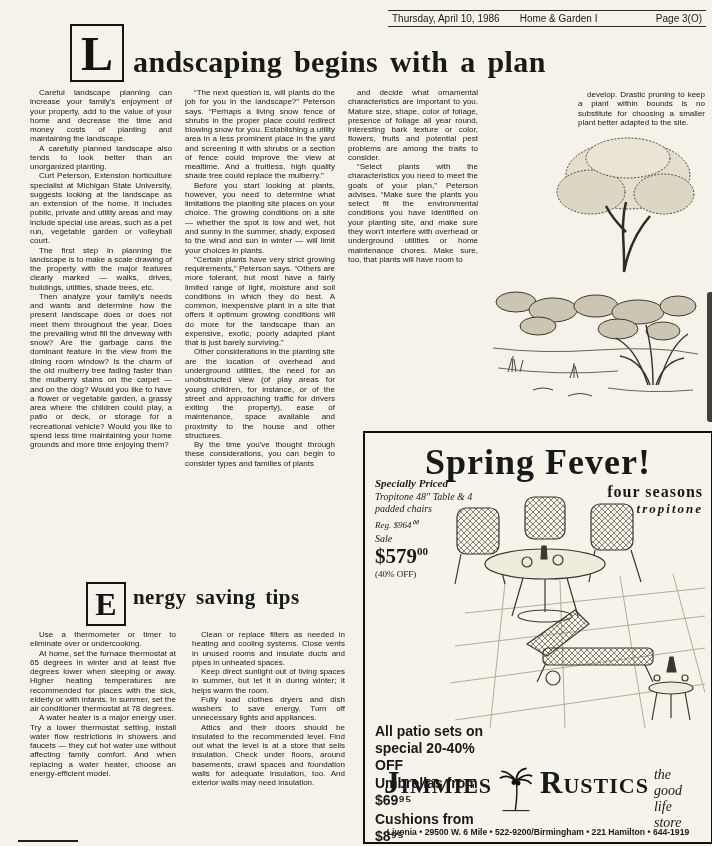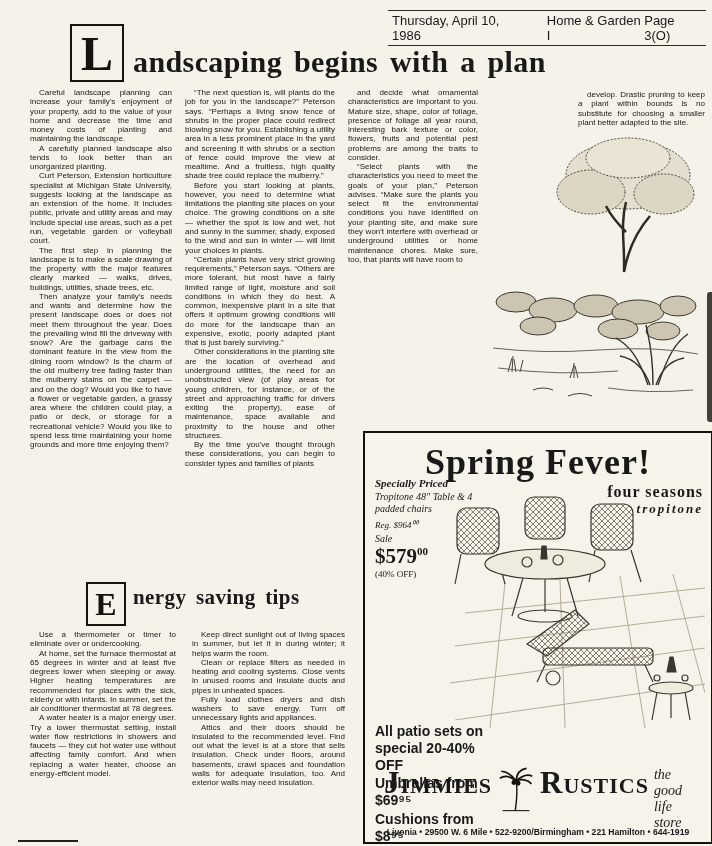--- a/index.html
+++ b/index.html
@@ -5,21 +5,21 @@
   html,body { margin:0; padding:0; background:#8a8880; }
   .page {
     position:relative; width:712px; height:846px; margin:0 auto;
     background:#f5f2e9; color:#191919; overflow:hidden;
     font-family:"Liberation Sans", sans-serif;
     box-shadow:0 0 8px rgba(0,0,0,.5);
   }
   
   .masthead { position:absolute; left:388px; right:6px; top:10px;
     border-top:1px solid #2a2a27; border-bottom:1px solid #2a2a27; }
-  .masthead-line { display:flex; align-items:baseline; padding:2px 4px; font-size:13px; }
+  .masthead-line { display:flex; align-items:baseline; padding:2px 4px; font-size:10px; }
   .masthead-section { margin-left:20px; }
   .masthead-spacer { flex:1; }
   
   .headline-row { position:absolute; display:flex; align-items:flex-end; }
   .headline-main { left:70px; top:24px; }
   .dropcap {
     border:2px solid #15120f; background:#f5f2e9; color:#15120f;
     font-family:"Liberation Serif", serif; font-weight:bold;
     display:flex; align-items:center; justify-content:center;
   }
@@ -246,22 +246,22 @@
     <div class="dropcap dropcap-e">E</div>
     <h2 class="headline-text headline-text-energy">nergy saving tips</h2>
   </div>
 
   <div class="col ecol1">
       <p>Use a thermometer or timer to eliminate over or undercooking.</p>
       <p>At home, set the furnace thermostat at 65 degrees in winter and at least five degrees lower when sleeping or away. Higher heating temperatures are recommended for places with the sick, elderly or with infants. In summer, set the air conditioner thermostat at 78 degrees.</p>
       <p>A water heater is a major energy user. Try a lower thermostat setting, install water flow restrictions in showers and faucets — they cut hot water use without affecting family comfort. And when replacing a water heater, choose an energy-efficient model.</p>
     </div>
   <div class="col ecol2">
+      <p>Clean or replace filters as needed in heating and cooling systems. Close vents in unused rooms and insulate ducts and pipes in unheated spaces.</p>
       <p>Keep direct sunlight out of living spaces in summer, but let it in during winter; it helps warm the room.</p>
-      <p>Clean or replace filters as needed in heating and cooling systems. Close vents in unused rooms and insulate ducts and pipes in unheated spaces.</p>
       <p>Fully load clothes dryers and dish washers to save energy. Turn off unnecessary lights and appliances.</p>
       <p>Attics and their doors should be insulated to the recommended level. Find out what the level is at a store that sells insulation. Check under floors, around basements, crawl spaces and foundation walls for adequate insulation, too. And exterior walls may need insulation.</p>
     </div>
 
   <div class="artifact-right"></div>
   <div class="artifact-bottom"></div>
 
 </div>
 
 </body></html>

